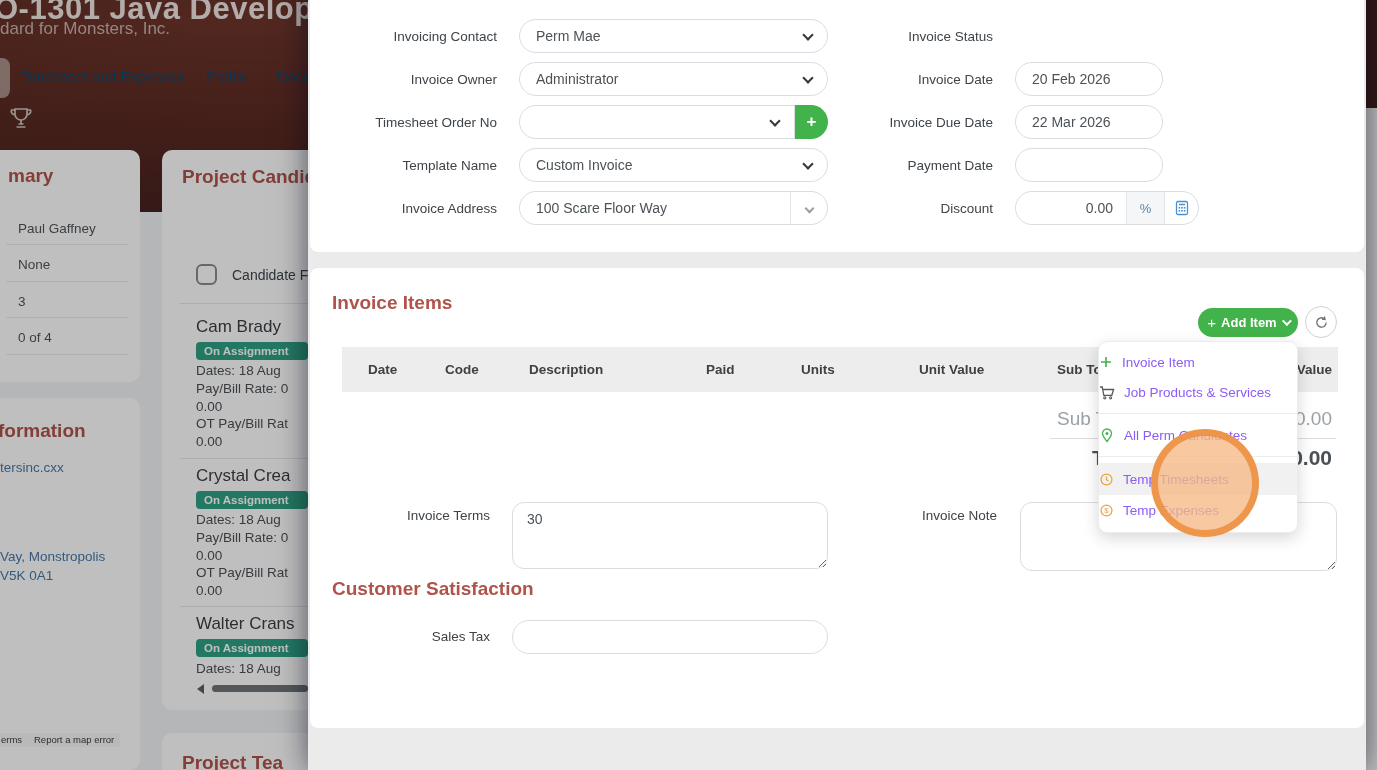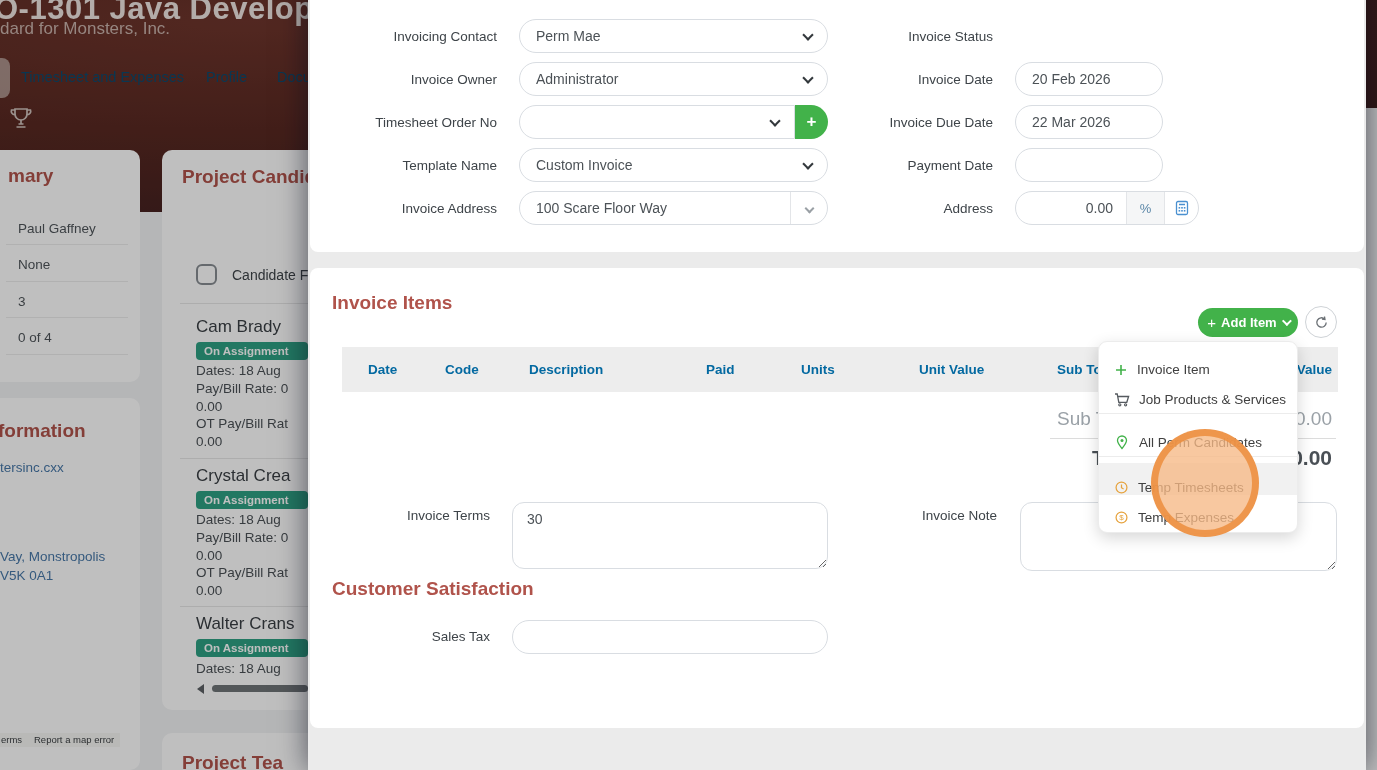--- a/index.html
+++ b/index.html
@@ -37,25 +37,25 @@
            box-shadow:0 0 28px rgba(5,8,25,.6); z-index:10; }
   .mcard { position:absolute; left:2px; width:1054px; background:#fff; border-radius:8px; }
   .flabel { position:absolute; font-size:13.5px; color:#3e4449; text-align:right; white-space:nowrap; }
   .pill { position:absolute; height:34px; border:1px solid #d9dde2; border-radius:17px; background:#fff;
           font-size:14px; color:#4c5257; display:flex; align-items:center; padding:0 16px; white-space:nowrap; }
   .chev { width:8px; height:8px; border-right:2px solid #33383c; border-bottom:2px solid #33383c;
           transform:rotate(45deg); position:absolute; right:15px; top:11px; }
   .chev.lite { border-color:#9aa0a5; width:7px; height:7px; }
   .ta { position:absolute; border:1px solid #d9dde2; border-radius:12px; background:#fff; font-family:"Liberation Sans",sans-serif;
         font-size:14px; color:#4c5257; padding:8px 14px; resize:both; }
-  .col-h { position:absolute; top:15px; font-size:13.5px; font-weight:bold; color:#0369a1; white-space:nowrap; }
+  .col-h { position:absolute; top:15px; font-size:13.5px; font-weight:bold; color:#404040; white-space:nowrap; }
   .menu { left:1098px; top:341px; width:200px; background:#fff; border:1px solid #ececec; border-radius:9px;
           box-shadow:0 5px 16px rgba(0,0,0,.16); z-index:20; padding:5px 0 7px 0; }
-  .mi { display:flex; align-items:flex-end; gap:9px; height:30px; padding-left:15px;
-        font-size:13.5px; color:#404040; cursor:pointer; white-space:nowrap; }
+  .mi { display:flex; align-items:center; gap:9px; height:30px; 
+        font-size:13.5px; color:#8b5cf6; cursor:pointer; white-space:nowrap; }
   .mi.hl { background:#f1f1f1; height:32px; }
   .mdiv { height:1px; background:#ececec; margin:6px 0; }
   .click-ring { left:1151px; top:429px; width:108px; height:108px; border-radius:50%; z-index:30;
       background:rgba(246,184,133,.78); border:7px solid rgba(236,142,62,.85); }
   .gbtn { background:#42b24a; color:#fff; font-weight:bold; }
 </style>
 </head>
 <body>
 
 <div id="stage">
@@ -181,21 +181,21 @@
       <div class="flabel" style="left:496px; top:145px; width:187px;">Invoice Due Date</div>
       <div class="pill" style="left:705px; top:135px; width:148px;">
         <span>22 Mar 2026</span>
       </div>
 
       <div class="flabel" style="left:496px; top:188px; width:187px;">Payment Date</div>
       <div class="pill" style="left:705px; top:178px; width:148px;">
         <span></span>
       </div>
 
-      <div class="flabel" style="left:496px; top:231px; width:187px;">Address</div>
+      <div class="flabel" style="left:496px; top:231px; width:187px;">Discount</div>
       <div class="abs" style="left:705px; top:221px; width:184px; height:34px; border:1px solid #d9dde2; border-radius:17px; background:#fff; display:flex; overflow:hidden;">
         <div style="flex:1; display:flex; align-items:center; justify-content:flex-end; padding-right:13px; font-size:14px; color:#4c5257;">0.00</div>
         <div style="width:38px; background:#f5f6f7; border-left:1px solid #e3e5e8; display:flex; align-items:center; justify-content:center; font-size:13px; color:#5b87a8;">%</div>
         <div style="width:34px; border-left:1px solid #e3e5e8; display:flex; align-items:center; justify-content:center;">
           <svg width="16" height="16" viewBox="0 0 16 16">
             <g fill="none" stroke="#4a90d0" stroke-width="1.3">
               <rect x="2.5" y="1.5" width="11" height="13" rx="1.5"></rect>
               <path d="M5 4.5h6"></path>
             </g>
             <g fill="#4a90d0">

